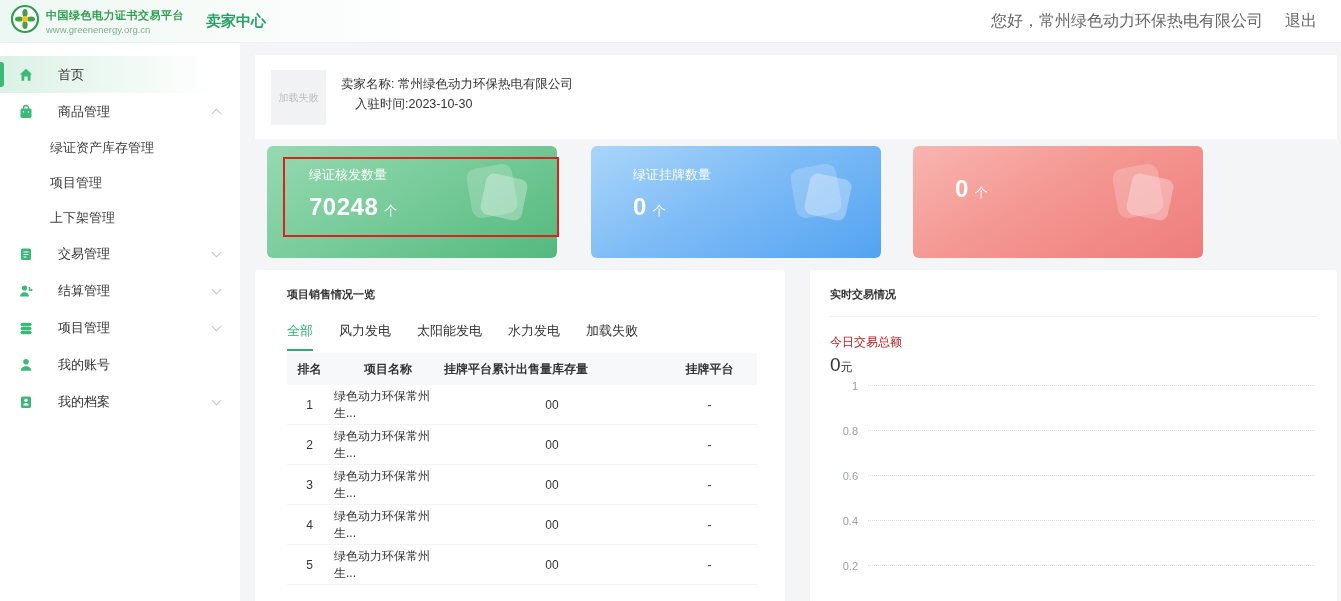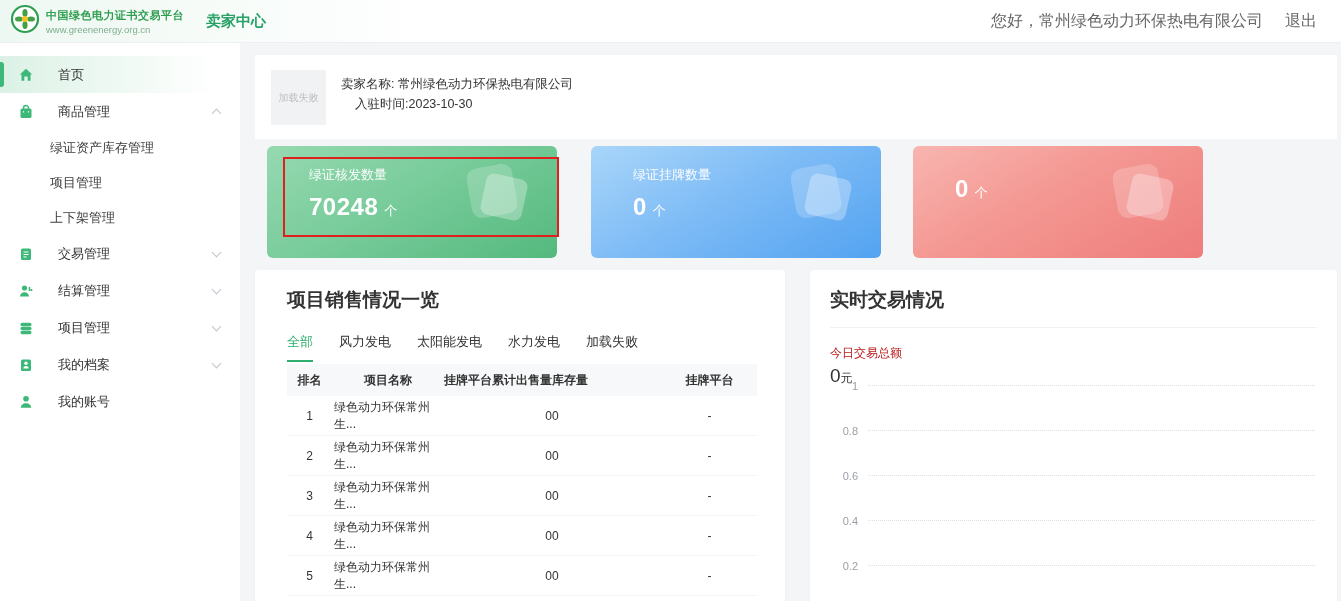--- a/index.html
+++ b/index.html
@@ -55,21 +55,21 @@
   .glass i { position:absolute; display:block; }
   .glass .g1 { left:4px; top:4px; width:46px; height:50px; background:rgba(255,255,255,.20); border-radius:10px; transform:rotate(-10deg); }
   .glass .g2 { left:18px; top:14px; width:42px; height:42px; background:rgba(255,255,255,.30); border-radius:8px; transform:rotate(12deg); }
   .annotation-box { position:absolute; left:16px; top:11px; width:276px; height:80px;
     border:2px solid #e01f1f; pointer-events:none; z-index:5; }
 
   
   .panel { position:absolute; top:227px; background:#fff; border-radius:4px; box-shadow:0 1px 3px rgba(0,0,0,.03); }
   .panel-left { left:15px; width:530px; height:348px; }
   .panel-right { left:570px; width:527px; height:348px; }
-  .panel-title { font-size:19px; font-weight:bold; color:#333; padding:17px 20px 0 32px; }
+  .panel-title { font-size:11px; font-weight:bold; color:#333; padding:17px 20px 0 32px; }
   .panel-right .panel-title { padding-left:20px; }
 
   
   .tabs { display:flex; gap:26px; padding:20px 0 0 32px; font-size:13px; }
   .tab { color:#333; padding-bottom:9px; cursor:pointer; border-bottom:2px solid transparent; }
   .tab.active { color:#2eaf6f; border-bottom-color:#2eaf6f; }
 
   
   .table { margin:2px 28px 0 32px; }
   .t-row { display:flex; align-items:center; height:40px; border-bottom:1px solid #f3f4f6; font-size:12px; color:#333; }
@@ -179,37 +179,37 @@
           <rect x="2.5" y="10.8" width="11" height="3.4" rx="1.7" fill="#3cb878"></rect>
         </svg>
     </span>
     <span>项目管理</span>
     <i class="chev down"></i>
   </div>
 
   <div class="side-item">
     <span class="icon">
       <svg class="ic" viewBox="0 0 16 16">
+          <circle cx="8" cy="4.8" r="2.8" fill="#3cb878"></circle>
+          <path d="M2.8 13.8c0-2.9 2.3-4.6 5.2-4.6s5.2 1.7 5.2 4.6Z" fill="#3cb878"></path>
+        </svg>
+    </span>
+    <span>我的账号</span>
+  </div>
+
+  <div class="side-item">
+    <span class="icon">
+      <svg class="ic" viewBox="0 0 16 16">
           <rect x="3" y="2.5" width="10" height="11.5" rx="1.6" fill="#3cb878"></rect>
           <circle cx="8" cy="6.2" r="1.7" fill="#fff"></circle>
           <path d="M5.3 11.5c0-1.5 1.2-2.4 2.7-2.4s2.7.9 2.7 2.4Z" fill="#fff"></path>
         </svg>
     </span>
     <span>我的档案</span>
     <i class="chev down"></i>
-  </div>
-
-  <div class="side-item">
-    <span class="icon">
-      <svg class="ic" viewBox="0 0 16 16">
-          <circle cx="8" cy="4.8" r="2.8" fill="#3cb878"></circle>
-          <path d="M2.8 13.8c0-2.9 2.3-4.6 5.2-4.6s5.2 1.7 5.2 4.6Z" fill="#3cb878"></path>
-        </svg>
-    </span>
-    <span>我的账号</span>
   </div>
 </div>
 
 <div class="main">
 
   <div class="seller-band">
     <div class="avatar">加载失败</div>
     <div class="seller-name">卖家名称: 常州绿色动力环保热电有限公司</div>
     <div class="seller-join">入驻时间:2023-10-30</div>
   </div>

